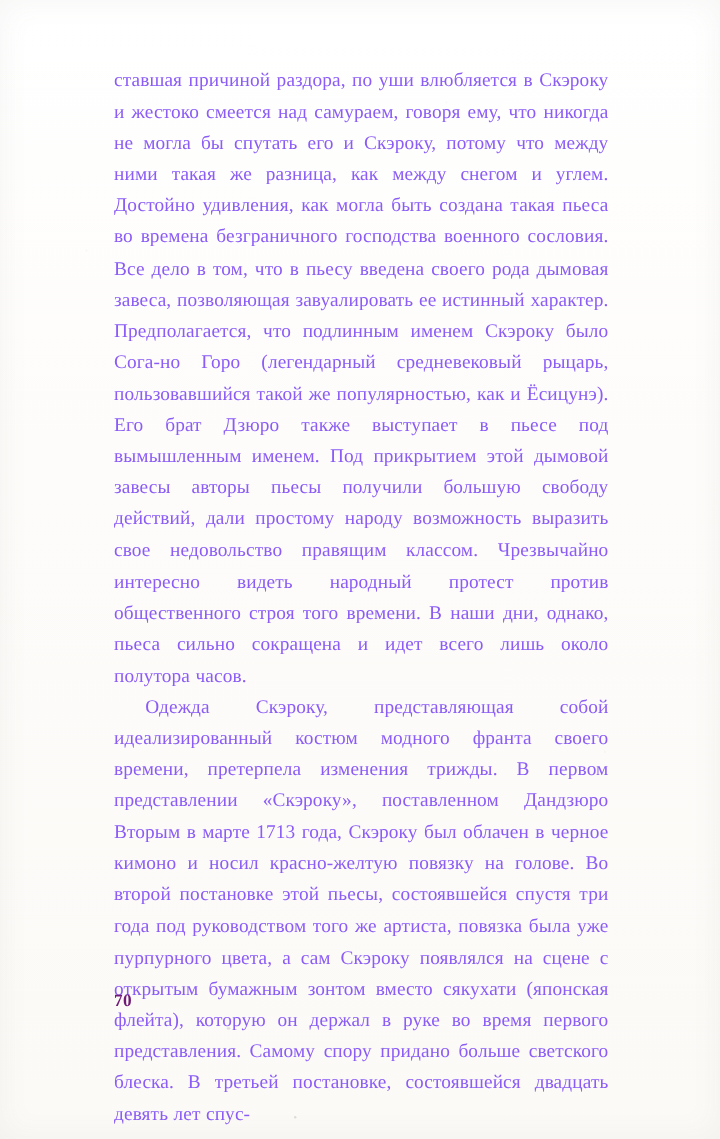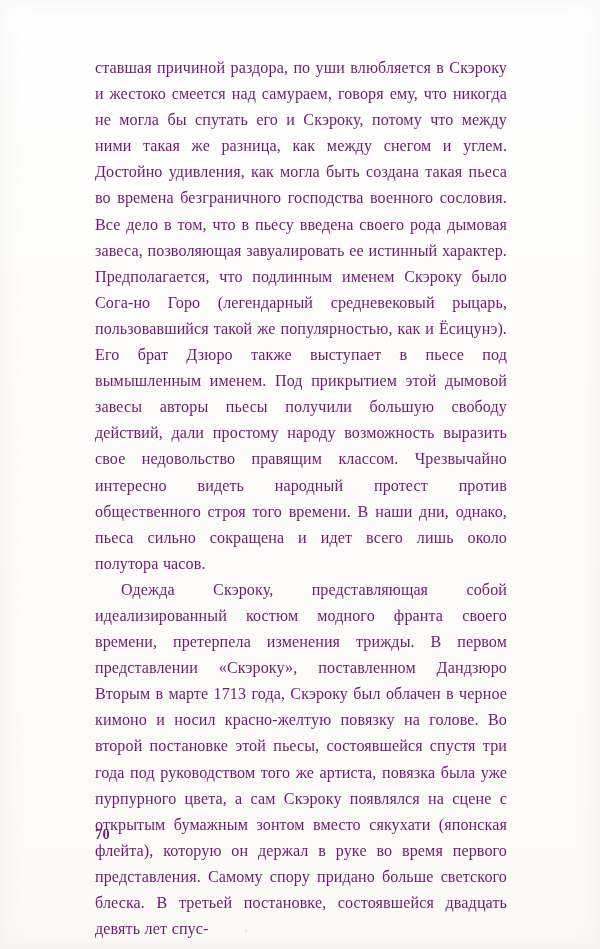--- a/index.html
+++ b/index.html
@@ -41,21 +41,21 @@
     width: 412px;
   }
   .para {
     margin: 0;
     text-align: justify;
     text-align-last: left;
     font-size: 16.1px;
     line-height: 26.1px;
     letter-spacing: 0.1px;
     word-spacing: 0.4px;
-    color: #701a75;
+    color: #8b5cf6;
   }
   .para.indent {
     text-indent: 26px;
   }
   .para + .para {
     margin-top: 0;
   }
   .folio {
     position: absolute;
     left: 95px;

